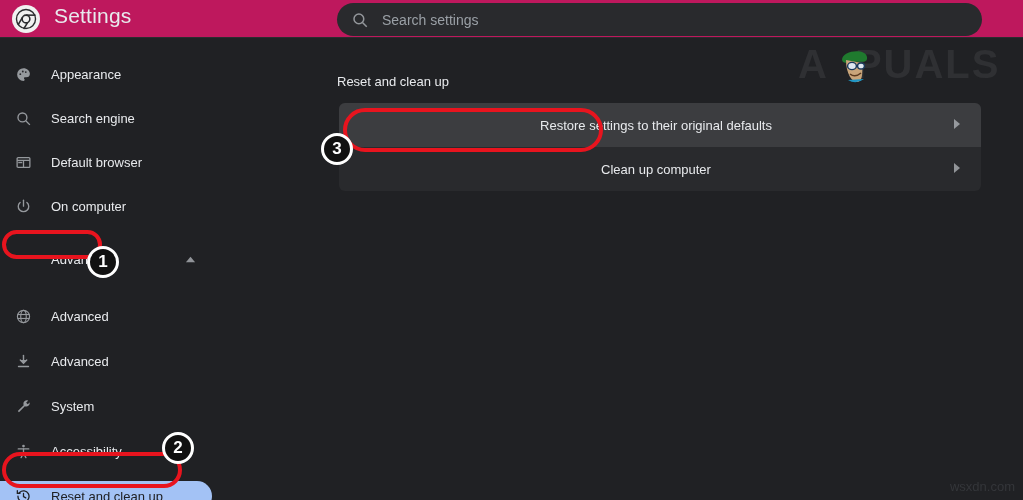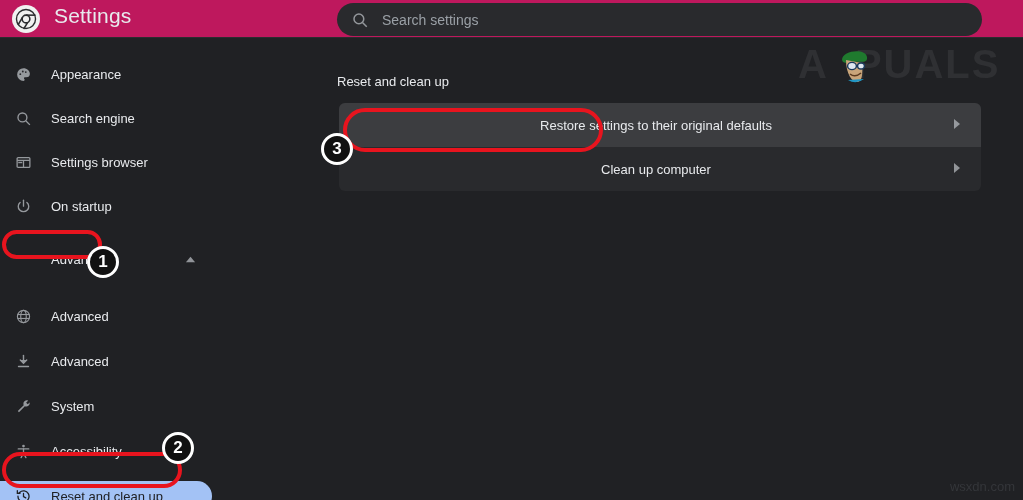--- a/index.html
+++ b/index.html
@@ -195,31 +195,31 @@
 
     <div class="nav-item" style="margin-top:14px">
       <span class="nicon">
         <svg width="17" height="17" viewBox="0 0 24 24" fill="none" stroke="#bdc1c6" stroke-width="1.8">
           <rect x="3" y="5" width="18" height="14" rx="1.5"></rect>
           <path d="M3 9 H21"></path>
             <path d="M12 9 V19"></path>
           <rect x="4.6" y="11" width="5.6" height="2" fill="#bdc1c6" stroke="none"></rect>
         </svg>
       </span>
-      <span class="nlabel">Settings browser</span>
+      <span class="nlabel">Default browser</span>
     </div>
 
     <div class="nav-item" style="margin-top:14px">
       <span class="nicon">
         <svg width="17" height="17" viewBox="0 0 24 24" fill="none" stroke="#bdc1c6" stroke-width="1.9" stroke-linecap="round">
           <path d="M12 3 V11.5"></path>
           <path d="M7.2 6.3a7.4 7.4 0 1 0 9.6 0"></path>
         </svg>
       </span>
-      <span class="nlabel">On startup</span>
+      <span class="nlabel">On computer</span>
     </div>
 
     <div class="nav-item noicon" style="margin-top:23px">
       <span class="nlabel">Advanced</span>
       <span class="collapse-arrow">
         <svg width="11" height="8" viewBox="0 0 12 8">
             <path d="M6 1 L11 7 L1 7 Z" fill="#bdc1c6"></path>
           </svg>
       </span>
     </div>

